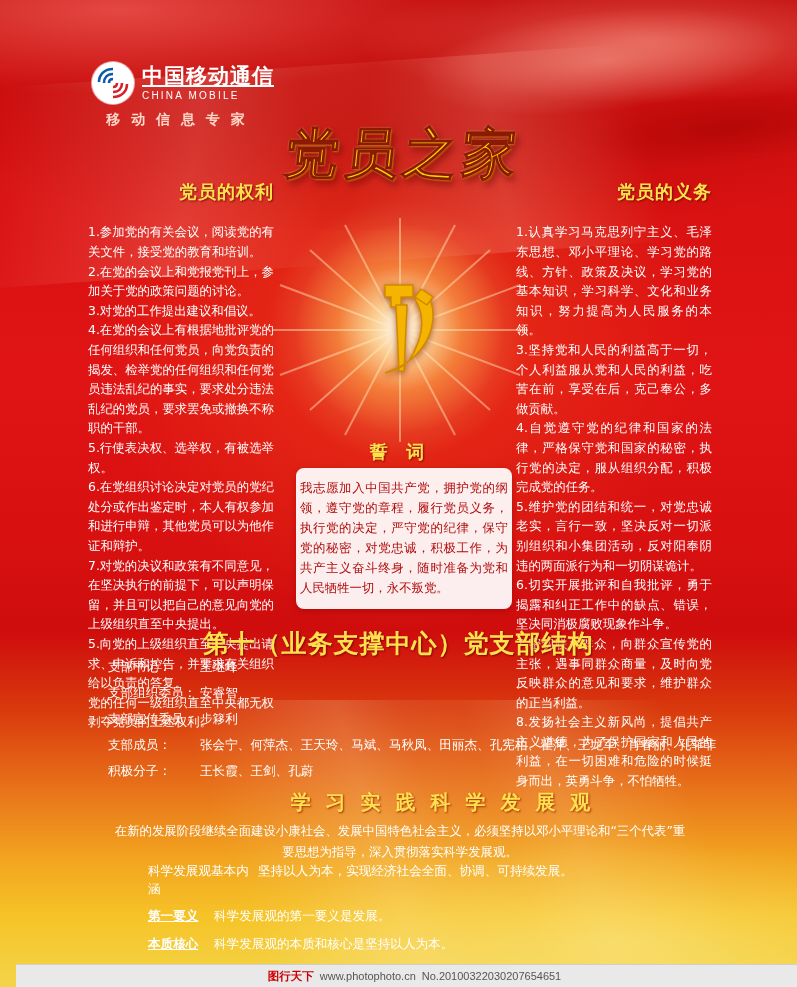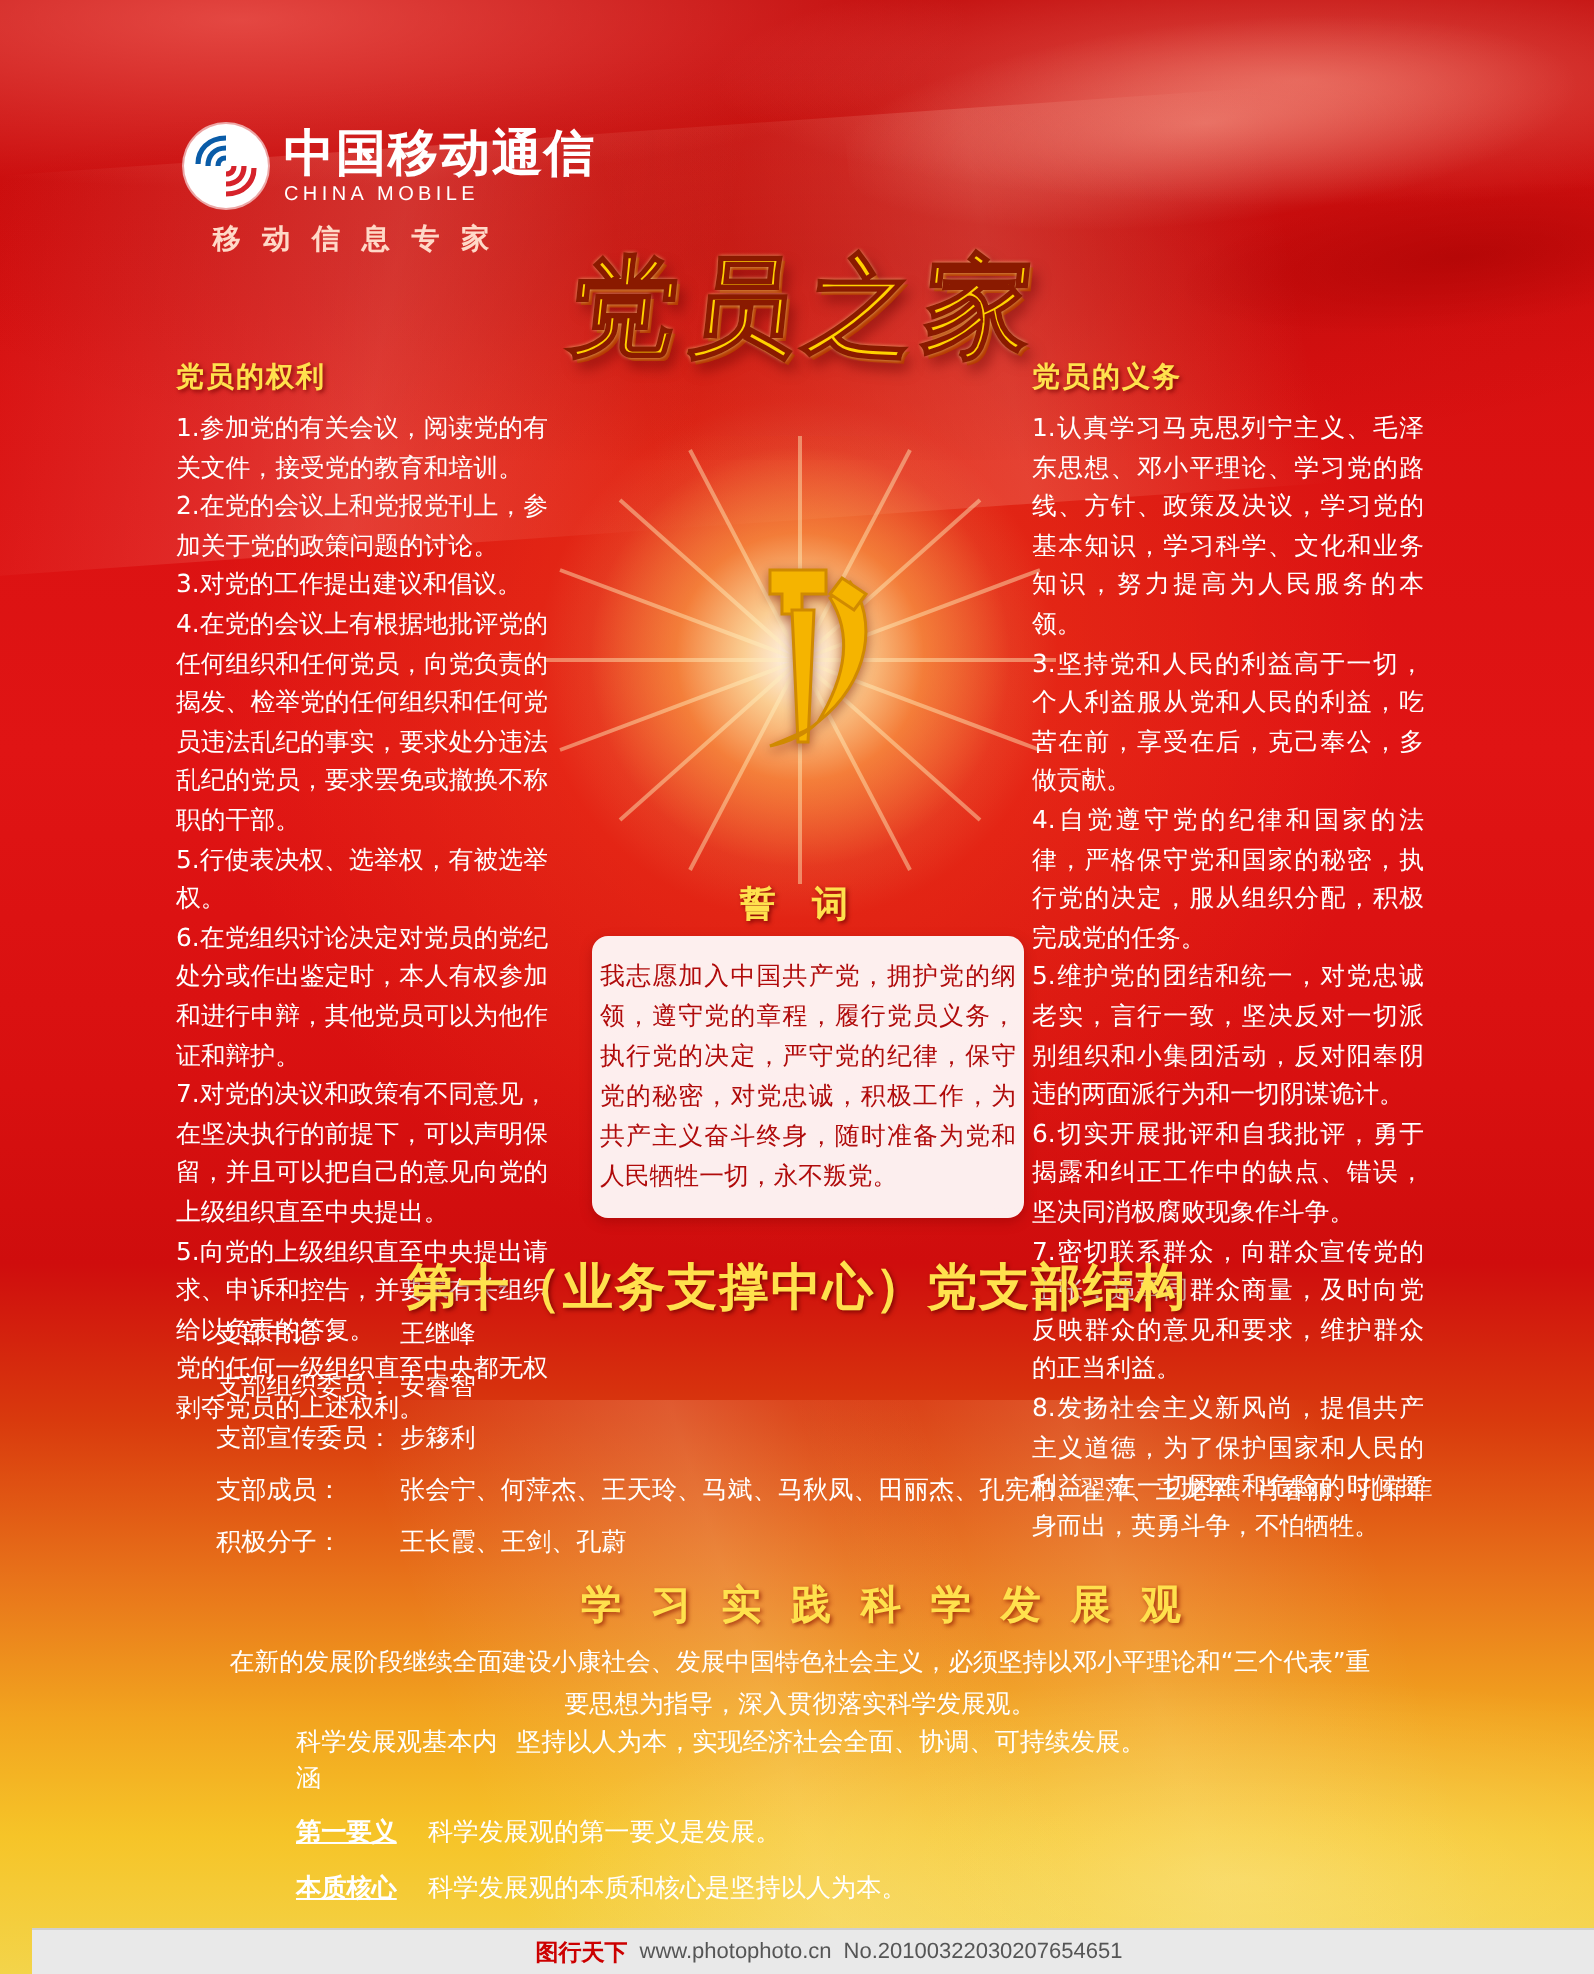--- a/index.html
+++ b/index.html
@@ -49,21 +49,21 @@
     pointer-events:none;
   }
 
   
   .logo{position:absolute;left:92px;top:62px;width:230px;}
   .logo-row{display:flex;align-items:center;gap:8px;}
   .logo-mark{width:42px;height:42px;border-radius:50%;background:#fff;position:relative;flex:0 0 auto;
      box-shadow:0 0 0 1px rgba(255,255,255,0.6);}
   .logo-mark svg{position:absolute;left:3px;top:3px;}
   .logo-text{line-height:1;}
-  .logo-cn{font-size:25px;font-weight:bold;color:#ffffff;letter-spacing:1px;}
+  .logo-cn{font-size:21px;font-weight:bold;color:#ffffff;letter-spacing:1px;text-decoration:underline;}
   .logo-en{font-size:10px;color:#ffffff;letter-spacing:2.2px;margin-top:4px;font-family:"Liberation Sans",sans-serif;}
   .logo-slogan{font-size:14px;color:#ffd9c8;letter-spacing:3px;margin-top:7px;text-align:center;width:170px;font-weight:bold;}
 
   
   .main-title{
     position:absolute;left:258px;top:118px;width:290px;text-align:center;
     font-size:54px;font-weight:bold;letter-spacing:5px;
     color:#ffd200;
     -webkit-text-stroke:1px #8a1a00;
     text-shadow:
@@ -83,21 +83,21 @@
   }
   .burst .rays{position:absolute;inset:0;}
   .emblem{
     position:absolute;left:355px;top:275px;width:95px;height:112px;
   }
   .emblem svg{filter:drop-shadow(0 2px 3px rgba(120,20,0,0.6));}
 
   
   .col{position:absolute;color:#ffffff;font-size:12.4px;line-height:1.58;}
   .col-title{
-    font-size:14px;font-weight:bold;color:#ffe14d;text-align:left;margin-bottom:4px;
+    font-size:18px;font-weight:bold;color:#ffe14d;text-align:right;margin-bottom:16px;
     text-shadow:1px 1px 2px rgba(110,0,0,0.8);letter-spacing:1px;
   }
   .col-left{left:88px;top:178px;width:186px;}
   .col-right{left:516px;top:178px;width:196px;}
   .col p{margin:0;text-align:justify;}
 
   
   .oath-title{
     position:absolute;left:269px;top:440px;width:262px;text-align:center;
     font-size:18px;font-weight:bold;color:#ffe14d;letter-spacing:6px;

